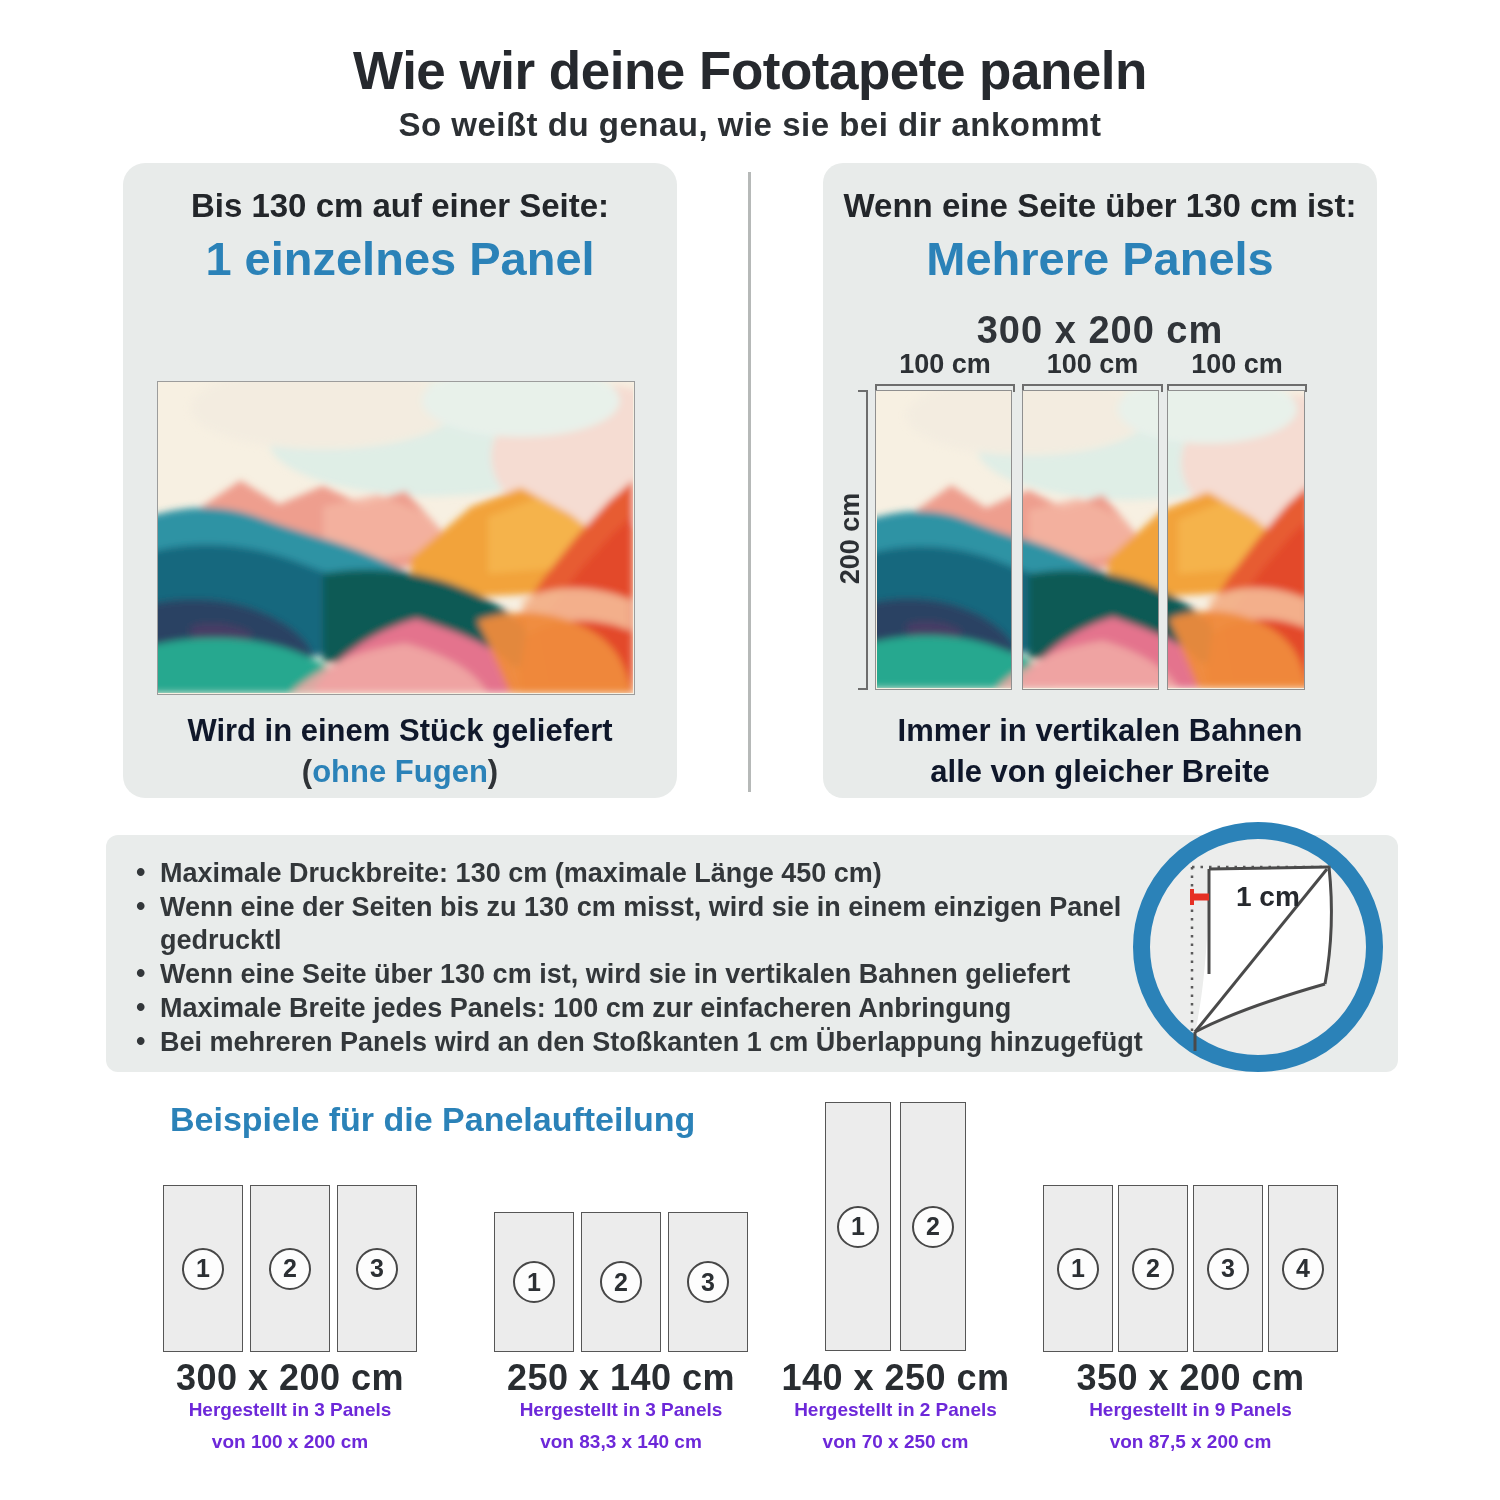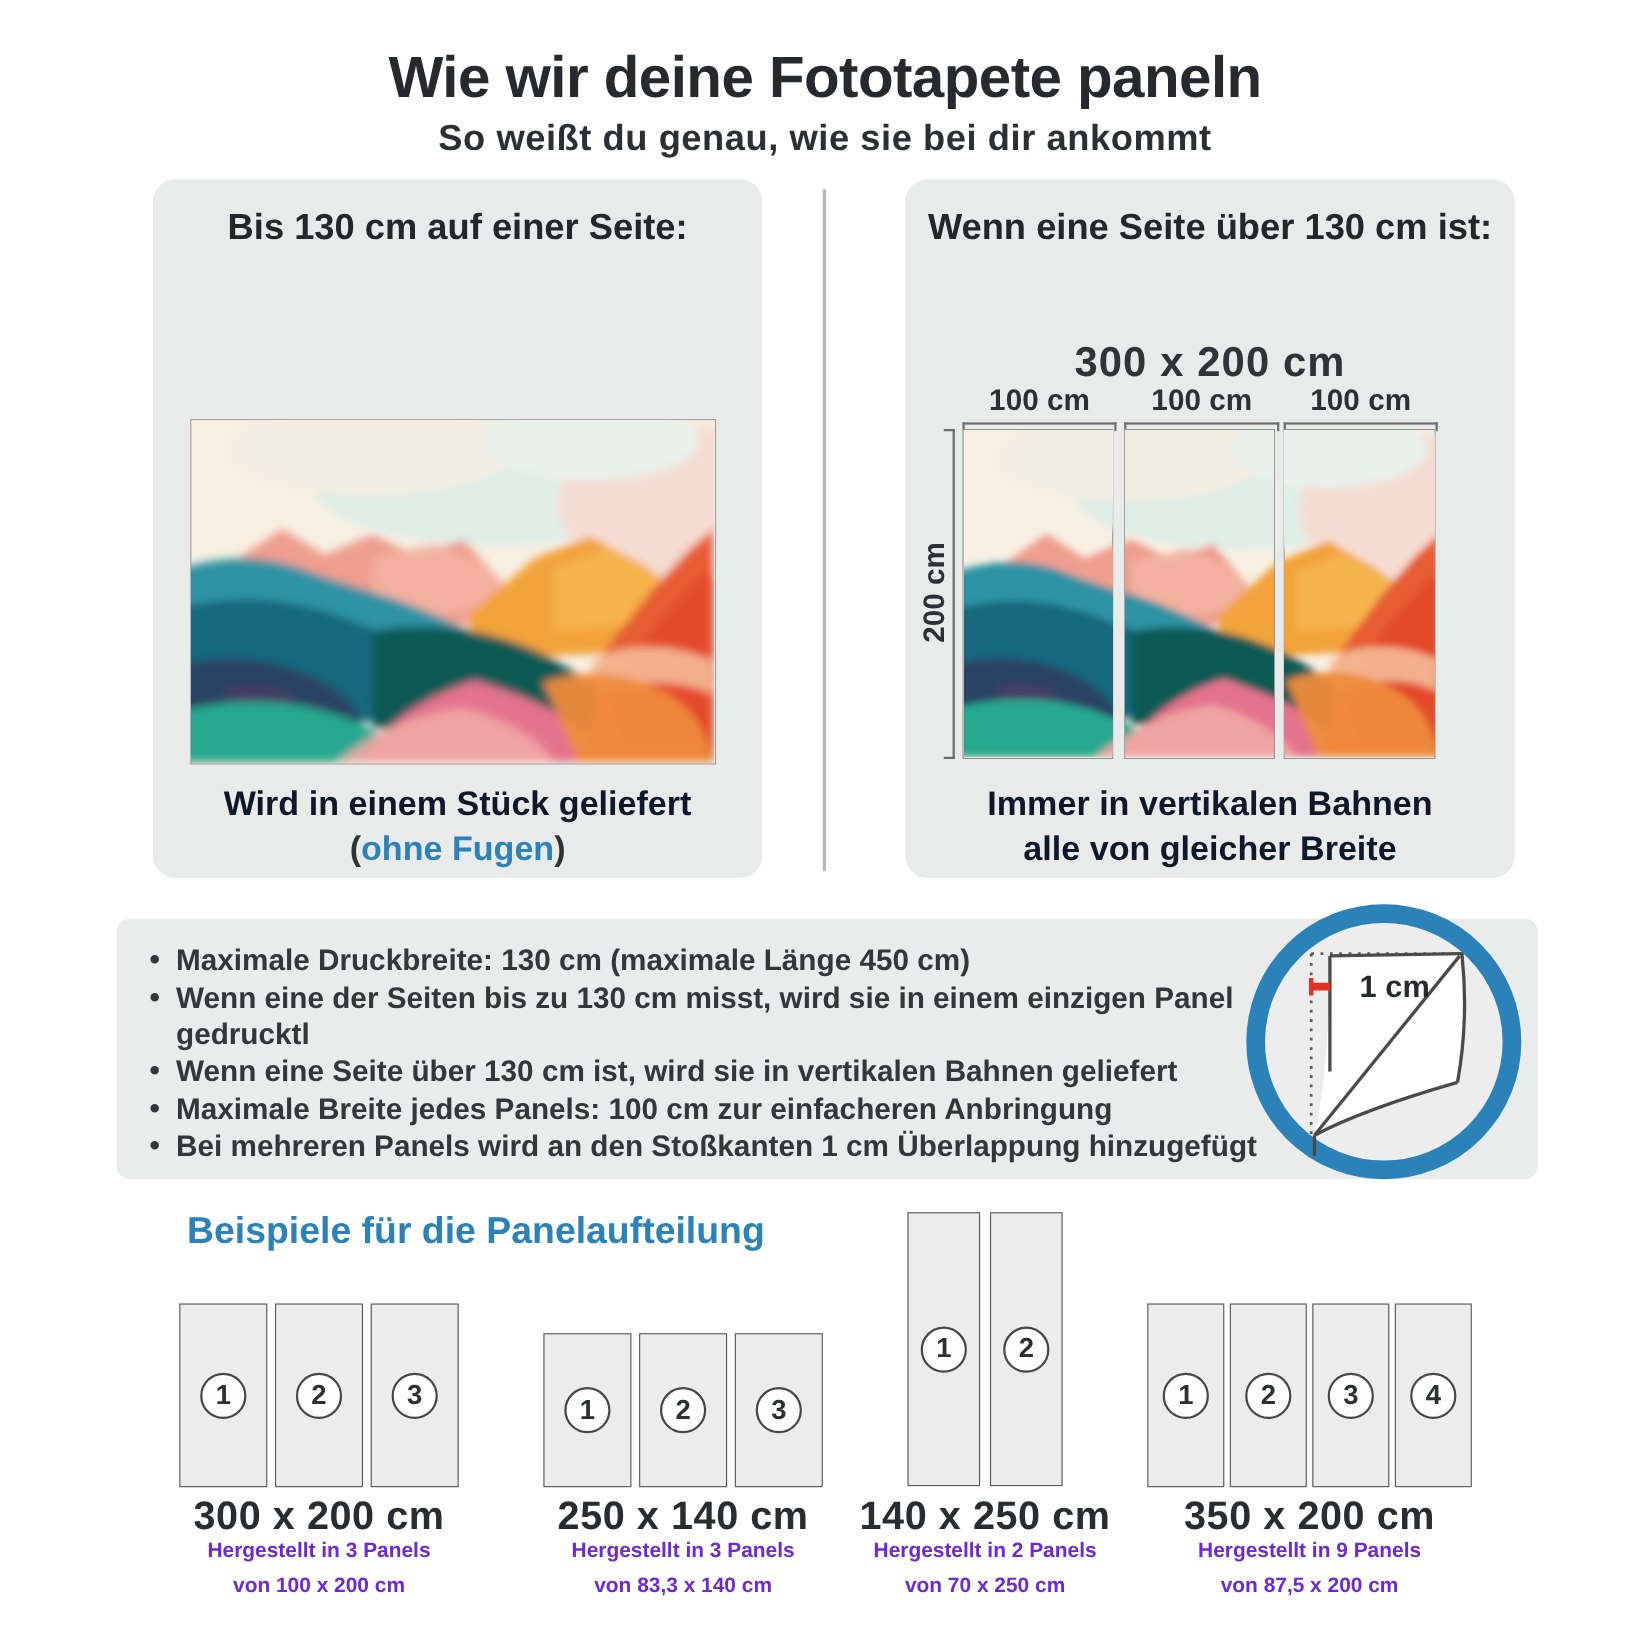--- a/index.html
+++ b/index.html
@@ -11,21 +11,21 @@
   }
   html,body{margin:0;padding:0;background:#fff;}
   #page{position:relative;width:1500px;height:1500px;background:#fff;overflow:hidden;
         font-family:"Liberation Sans", sans-serif;color:var(--body);}
   .abs{position:absolute;}
   
   .title{left:0;top:40px;width:1500px;text-align:center;font-size:53px;font-weight:700;color:var(--dark);letter-spacing:-0.5px;}
   .subtitle{left:0;top:106px;width:1500px;text-align:center;font-size:33px;font-weight:600;color:#2c3034;letter-spacing:0.5px;}
   
   .card{background:var(--card-bg);border-radius:20px;width:554px;height:635px;top:163px;}
-  .card-left{left:139px;} .card-right{left:823px;}
+  .card-left{left:123px;border-radius:22px;} .card-right{left:823px;}
   .v-divider{left:748px;top:172px;width:3px;height:620px;background:#b6b9b8;}
   .card-intro{left:0;top:24px;width:100%;text-align:center;font-size:33px;font-weight:700;color:#23262a;}
   .card-headline{left:0;top:68px;width:100%;text-align:center;font-size:47px;font-weight:700;color:var(--accent);}
   .card-size{left:0;top:146px;width:100%;text-align:center;font-size:38px;font-weight:700;color:#303439;letter-spacing:1px;}
   .art-frame{left:34px;top:218px;width:478px;height:314px;border:1.5px solid #9c9c9c;box-sizing:border-box;background:#f7f0e2;}
   .art-frame svg{display:block;}
   .delivery1{left:0;top:550px;width:100%;text-align:center;font-size:31px;font-weight:600;color:#0f172a;}
   .delivery2{left:0;top:591px;width:100%;text-align:center;font-size:31px;font-weight:700;color:#2f3337;}
   .delivery2 .hl{color:var(--accent);margin-top:20px;}
   
@@ -101,33 +101,35 @@
         </g>
       </symbol>
     </defs>
   </svg>
 
   <div class="abs subtitle">So weißt du genau, wie sie bei dir ankommt</div>
   <div class="abs title">Wie wir deine Fototapete paneln</div>
 
   <section class="abs card card-left">
     <div class="abs card-intro">Bis 130 cm auf einer Seite:</div>
+    <div class="abs card-headline">1 einzelnes Panel</div>
     <div class="abs art-frame">
       <svg width="475" height="311" viewBox="0 0 432 300" preserveAspectRatio="none">
           <use href="#art"></use>
         </svg>
     </div>
     <div class="abs delivery1">Wird in einem Stück geliefert</div>
     <div class="abs delivery2"><span>(</span><span class="hl">ohne Fugen</span><span>)</span></div>
   </section>
 
   <div class="abs v-divider"></div>
 
   <section class="abs card card-right">
     <div class="abs card-intro">Wenn eine Seite über 130 cm ist:</div>
+    <div class="abs card-headline">Mehrere Panels</div>
     <div class="abs card-size">300 x 200 cm</div>
 
     <div class="abs wlabel wl1">100 cm</div>
     <div class="abs wlabel wl2">100 cm</div>
     <div class="abs wlabel wl3">100 cm</div>
     <div class="abs hbracket hb1"></div>
     <div class="abs hbracket hb2"></div>
     <div class="abs hbracket hb3"></div>
     <div class="abs vbracket"></div>
     <div class="abs hlabel">200 cm</div>

